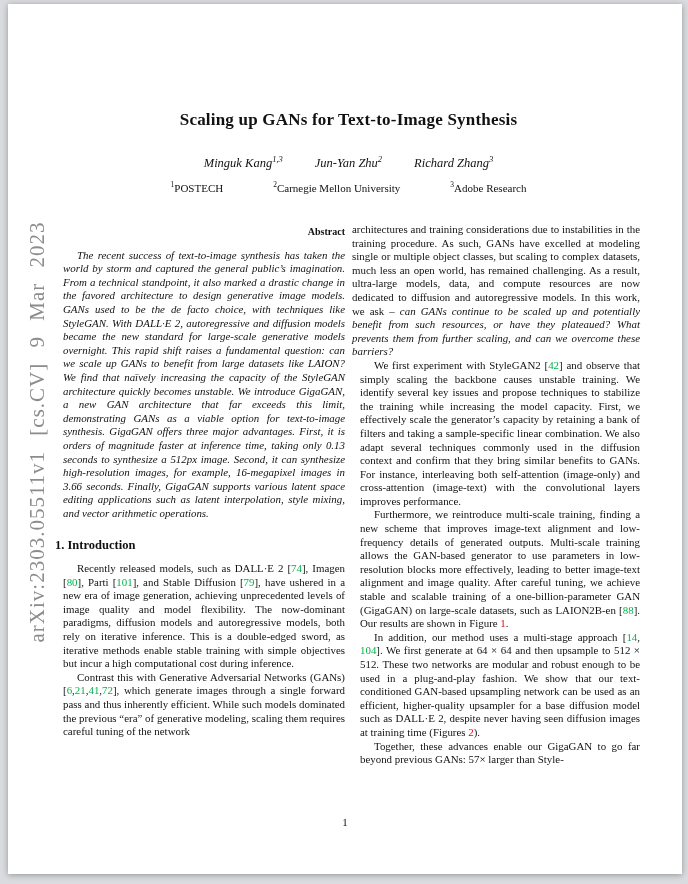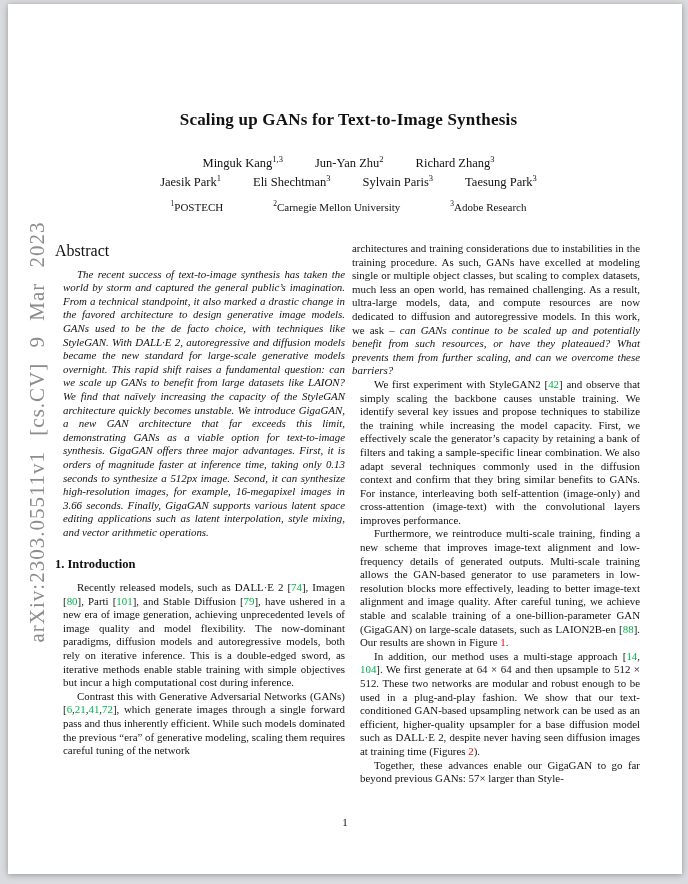--- a/index.html
+++ b/index.html
@@ -20,32 +20,32 @@
     position:relative; height:100%;
     padding:0 40px 0 47px;
     box-sizing:border-box;
   }
   .title {
     font-size:17px; font-weight:bold; text-align:center;
     margin:0; padding-top:106px; letter-spacing:0.2px;
   }
   .authors { margin-top:26px; text-align:center; font-size:12.5px; }
   .author-row { margin-bottom:4px; white-space:nowrap; }
-  .author { margin:0 16px; white-space:nowrap; }
+  .author { margin:0 16px; white-space:nowrap;font-style:italic; }
   sup { font-size:68%; line-height:0; }
   .affils { text-align:center; font-size:11px; margin-top:11px; white-space:nowrap; }
   .affil { margin:0 25px; white-space:nowrap; }
   .cols { display:flex; gap:7px; margin-top:29px; }
   .col {
     width:290px; font-size:10.9px; line-height:13.6px;
     text-align:justify;
   }
   .col.right { width:288px; }
   .abs-head {
-    text-align:left; font-weight:normal; font-size:16px;
+    text-align:right; font-weight:bold; font-size:10px;
     margin:2px 0 10px 0;
   }
   .abstract .para { font-style:italic; }
   .para { margin:0; }
   .para.indent { text-indent:14px;margin-left:8px; }
   .sec-head { font-weight:bold; font-size:12.5px; margin:19px 0 9px 0; text-align:left;font-family:Liberation Serif, serif; }
   .cite { color:var(--cite,#00b34a); }
   .figref { color:var(--figref,#e8000d); }
   .it { font-style:italic; }
   .stamp {
@@ -62,21 +62,20 @@
 </style>
 </head>
 <body>
 
 <div class="page">
   <div class="stamp">arXiv:2303.05511v1  [cs.CV]  9 Mar 2023</div>
   <div class="content">
     <h1 class="title">Scaling up GANs for Text-to-Image Synthesis</h1>
     <div class="authors">
         <div class="author-row"><span class="author">Minguk Kang<sup>1,3</sup></span><span class="author">Jun-Yan Zhu<sup>2</sup></span><span class="author">Richard Zhang<sup>3</sup></span></div>
-        <div class="author-row"><span class="author">Jaesik Park<sup>1</sup></span><span class="author">Eli Shechtman<sup>3</sup></span><span class="author">Sylvain Paris<sup>3</sup></span><span class="author">Taesung Park<sup>3</sup></span></div>
       </div>
     <div class="affils"><span class="affil"><sup>1</sup>POSTECH</span><span class="affil"><sup>2</sup>Carnegie Mellon University</span><span class="affil"><sup>3</sup>Adobe Research</span></div>
     <div class="cols">
       <div class="col left">
         <div class="abs-head">Abstract</div>
         <div class="abstract">
             <p class="para indent"><span class="it">The recent success of text-to-image synthesis has taken the world by storm and captured the general public’s imagination. From a technical standpoint, it also marked a drastic change in the favored architecture to design generative image models. GANs used to be the de facto choice, with techniques like StyleGAN. With DALL·E 2, autoregressive and diffusion models became the new standard for large-scale generative models overnight. This rapid shift raises a fundamental question: can we scale up GANs to benefit from large datasets like LAION? We find that naïvely increasing the capacity of the StyleGAN architecture quickly becomes unstable. We introduce GigaGAN, a new GAN architecture that far exceeds this limit, demonstrating GANs as a viable option for text-to-image synthesis. GigaGAN offers three major advantages. First, it is orders of magnitude faster at inference time, taking only 0.13 seconds to synthesize a 512px image. Second, it can synthesize high-resolution images, for example, 16-megapixel images in 3.66 seconds. Finally, GigaGAN supports various latent space editing applications such as latent interpolation, style mixing, and vector arithmetic operations.</span></p>
           </div>
         <div class="sec-head">1. Introduction</div>
         <div>

